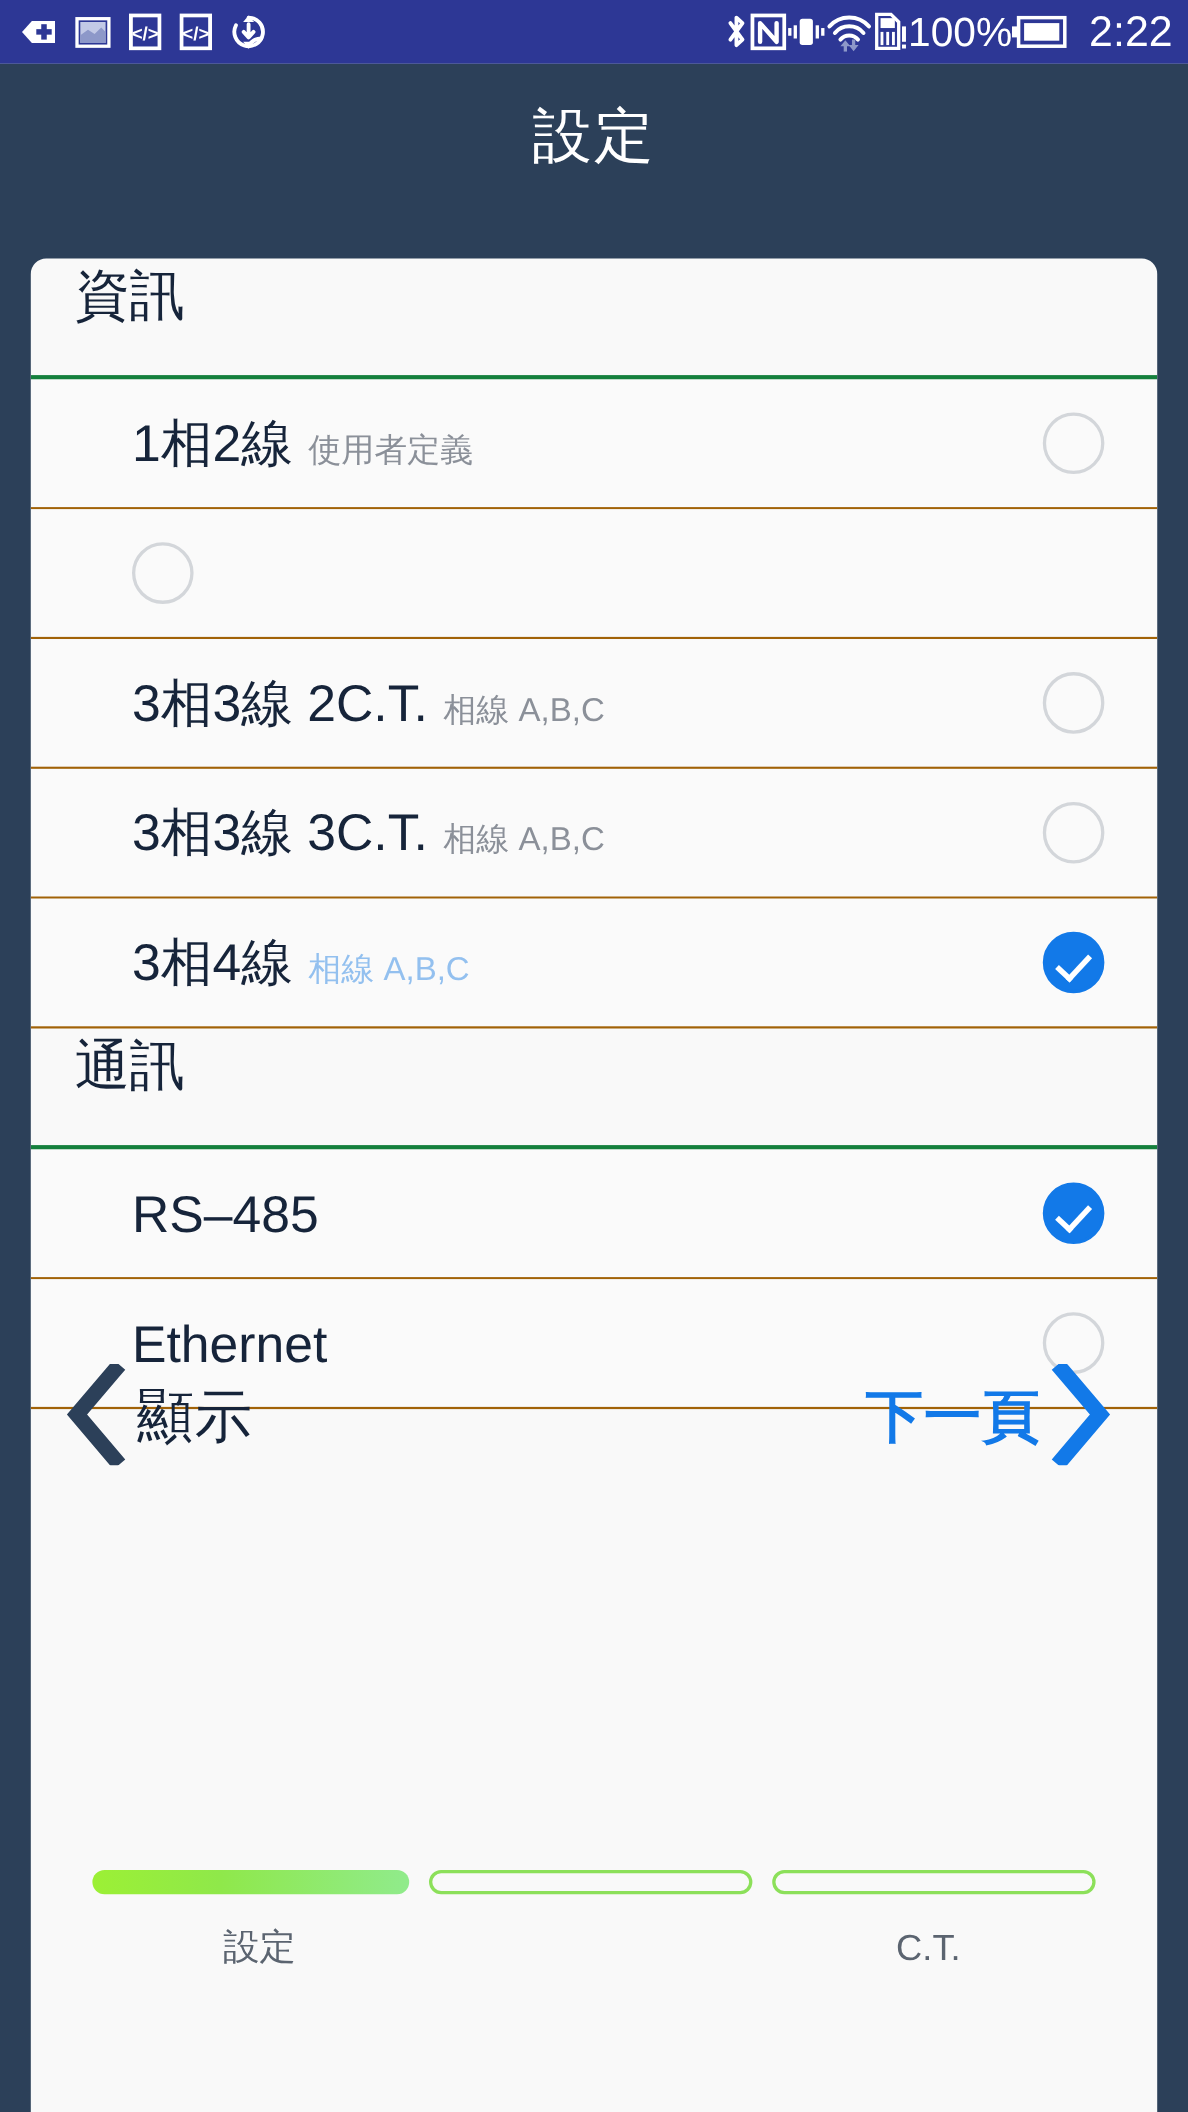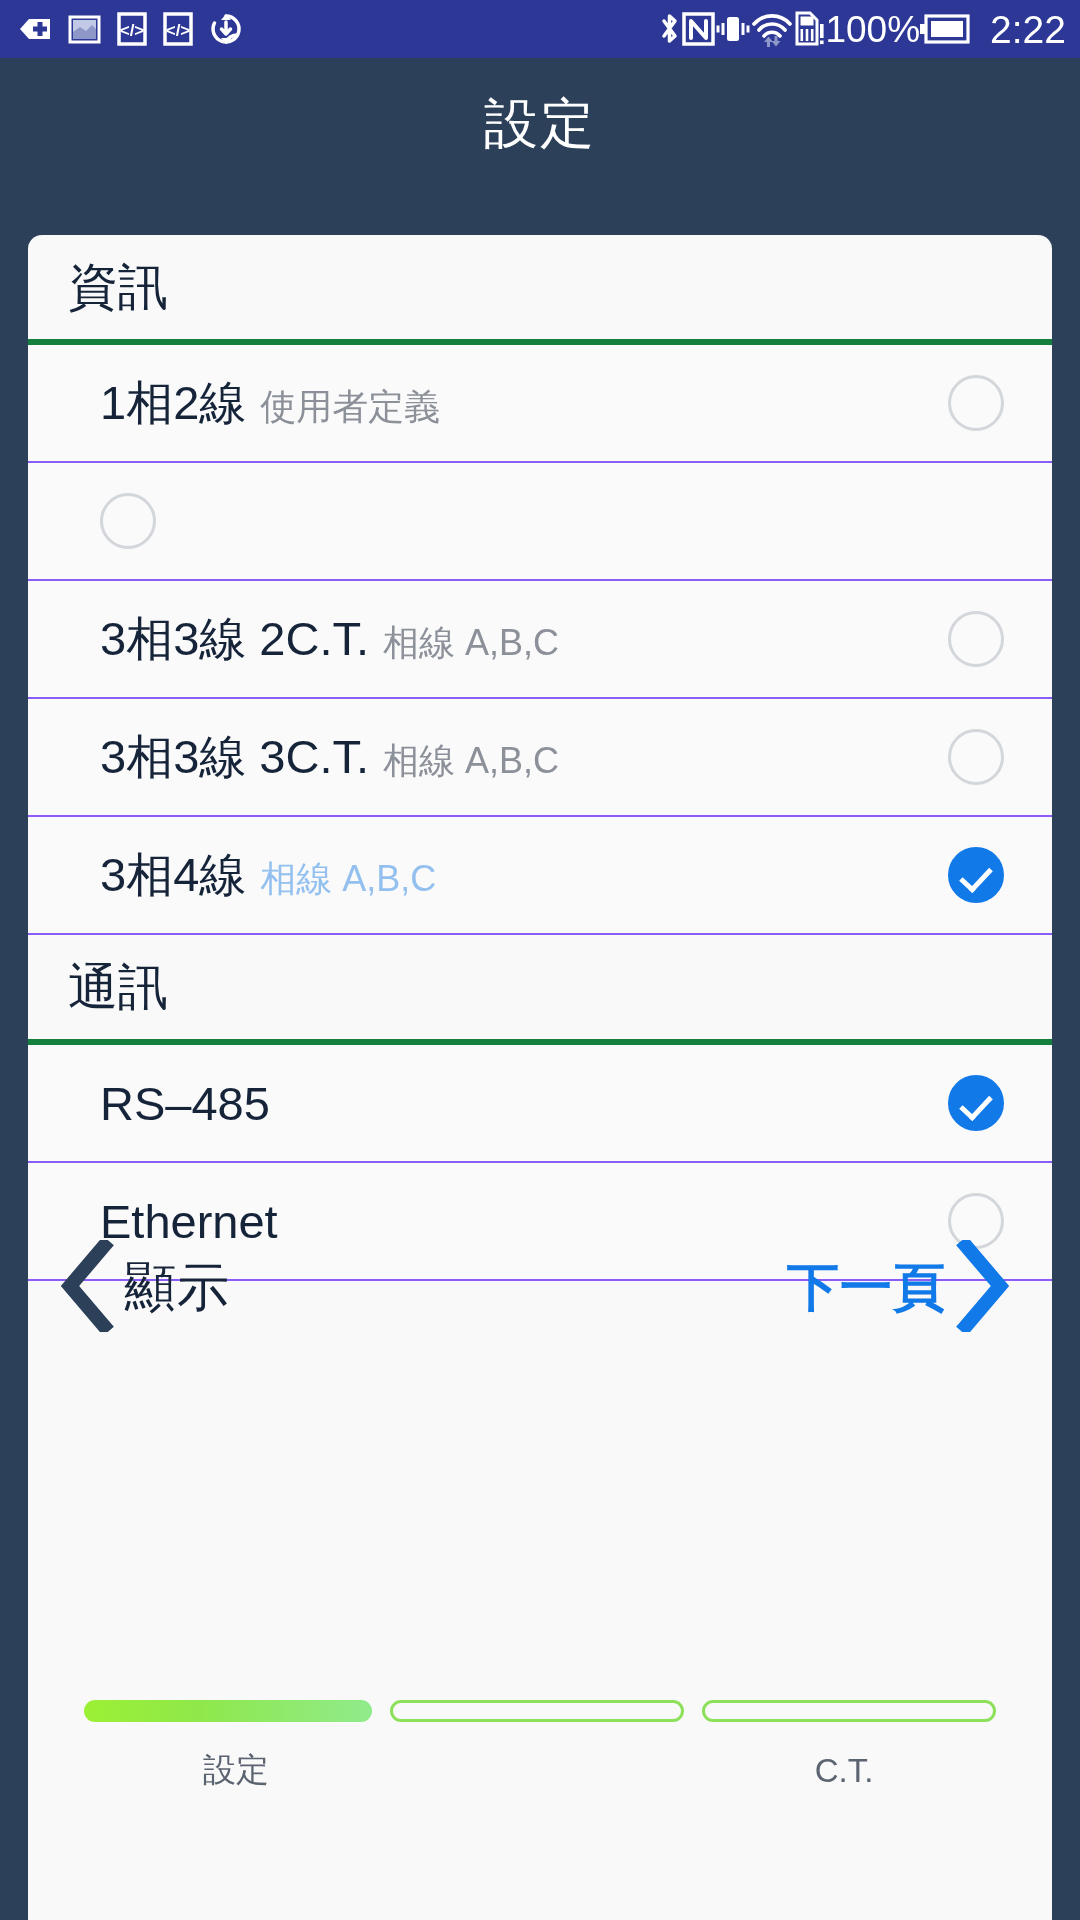--- a/index.html
+++ b/index.html
@@ -95,56 +95,56 @@
     border-radius: 14px 14px 0 0;
     box-sizing: border-box;
     overflow: hidden;
     position: relative;
   }
 
   
   .section-header {
     height: 110px;
     display: flex;
-    align-items: center;
+    align-items: flex-start;
     padding: 0 0 0 40px;
     box-sizing: border-box;
-    border-bottom: 6px solid #15803d;
+    border-bottom: 4px solid #15803d;
   }
   .section-header-title {
     font-size: 50px;
     color: #16243a;
     font-weight: 400;
   }
 
   
   .opt-row {
     height: 118px;
     display: flex;
     align-items: center;
-    padding: 0 48px 0 72px;
-    box-sizing: border-box;
-    border-bottom: 2px solid #8b5cf6;
+    padding: 0 48px 0 92px;
+    box-sizing: border-box;
+    border-bottom: 2px solid #a16207;
     background: #fafafa;
   }
   .opt-labels {
     display: flex;
     align-items: baseline;
     flex: 1 1 auto;
     min-width: 0;
     gap: 14px;
   }
   .opt-title {
     font-size: 47px;
     color: #16243a;
     font-weight: 400;
     white-space: nowrap;
   }
   .opt-sub {
-    font-size: 36px;
+    font-size: 30px;
     color: #8b9099;
     font-weight: 400;
     white-space: nowrap;
     text-align: right;
   }
   .opt-row.selected .opt-sub {
     color: #93c0ef;
   }
 
   

